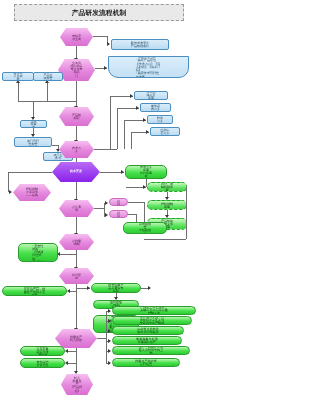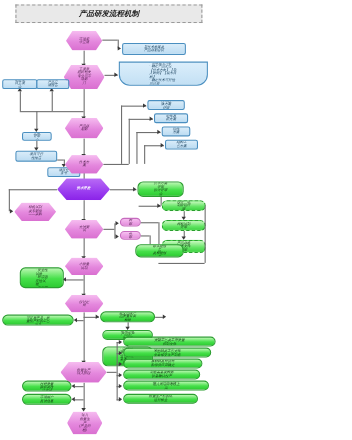--- a/index.html
+++ b/index.html
@@ -1,18 +1,18 @@
 <!DOCTYPE html>
 <html><head>
 <meta charset="utf-8">
 <style>
   html,body{margin:0;padding:0;background:#ffffff;}
   body{width:197px;height:400px;position:relative;overflow:hidden;
        font-family:"DejaVu Sans","Liberation Sans",sans-serif;}
-  #canvas{position:absolute;left:0;top:0;width:197px;height:392px;font-style:italic;}
+  #canvas{position:absolute;left:0;top:0;width:197px;height:392px;}
   .node{position:absolute;box-sizing:border-box;display:flex;align-items:center;
         justify-content:center;text-align:center;overflow:hidden;}
   .node .t{display:block;width:100%;line-height:1.05;
            transform:scale(.34);transform-origin:center center;
            white-space:pre-line;font-size:9px;}
 
   
   .title{position:absolute;left:14px;top:4px;width:168px;height:15px;
          background:#e9e9e9;border:1px dashed #9a9a9a;display:flex;
          align-items:center;justify-content:center;}

